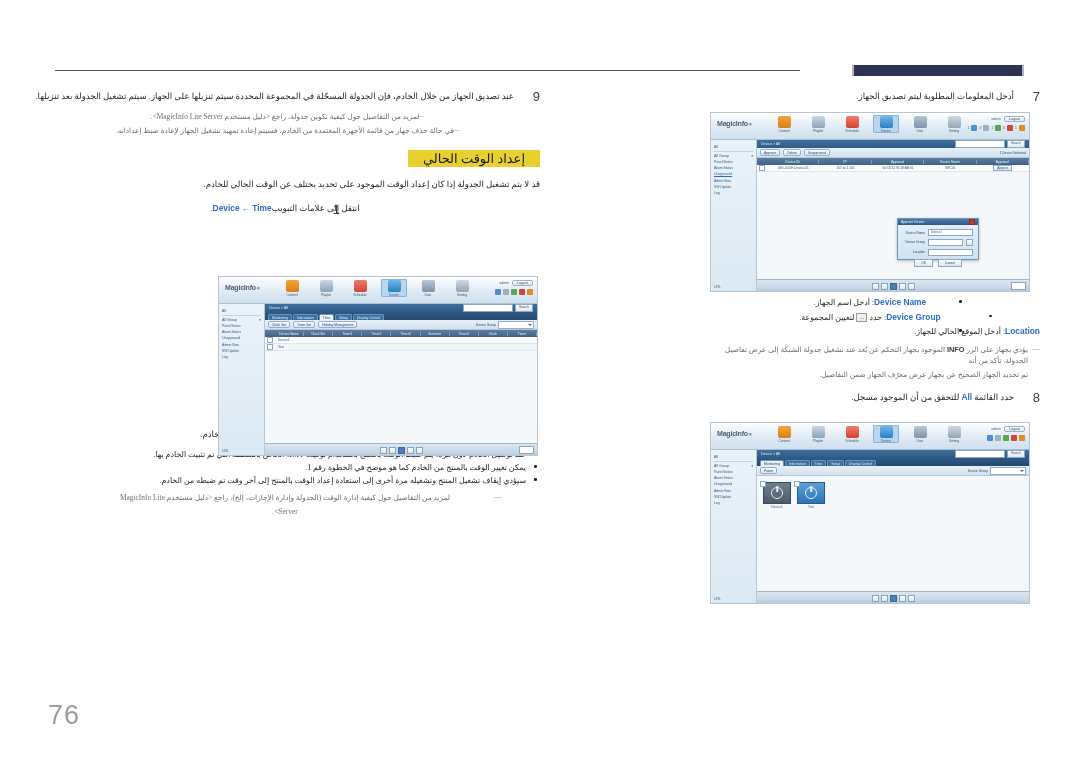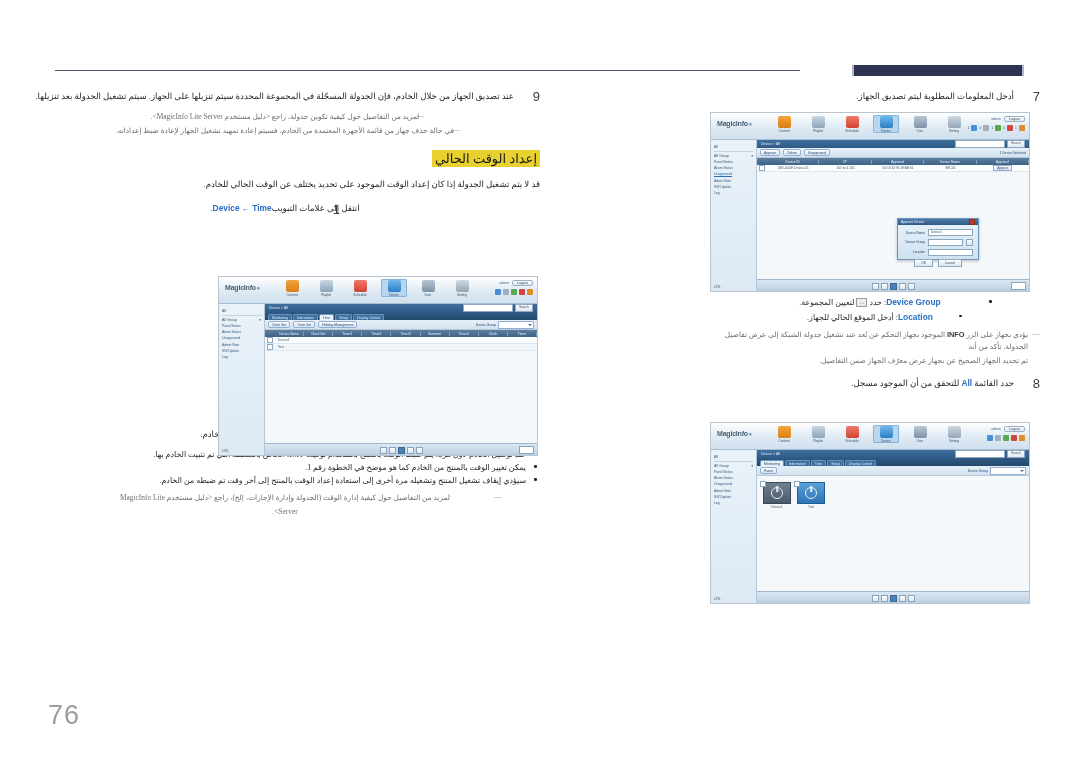--- a/index.html
+++ b/index.html
@@ -125,21 +125,21 @@
   
   .heading {
     text-align: right;
     margin: 14px 0 10px 0;
     font-size: 13px;
     line-height: 1.3;
     color: #1a1a1a;
   }
   .heading .hl {
     background: #e8d02f;
-    padding: 1px 3px;
+    padding: 1px 15px;
   }
 
   
   .blue {
     color: #2a6fc4;
     font-family: "Liberation Sans", sans-serif;
     font-weight: 700;
     font-size: 8.4px;
   }
   .bold-lat {
@@ -598,27 +598,31 @@
 
 <div class="col col-right">
 
   <div class="step">
     <span class="num">7</span>
     <span>أدخل المعلومات المطلوبة ليتم تصديق الجهاز.</span>
   </div>
 
   <div style="height:186px"></div>
 
+  <div class="bullet bullet-center" style="padding-right:0; text-align:center;">
+    <span class="dot" style="right:78px; top:5px;"></span>
+    <span class="blue">Device Name</span><span>: أدخل اسم الجهاز.</span>
+  </div>
 
   <div class="bullet bullet-center" style="padding-right:0; text-align:center;">
     <span class="dot" style="right:48px; top:5px;"></span>
     <span class="blue">Device Group</span><span>: حدد </span><span class="ellipsis-btn">...</span><span> لتعيين المجموعة.</span>
   </div>
 
-  <div class="bullet bullet-center" style="padding-right:0; text-align:center;">
+  <div class="bullet bullet-center" style="padding-right:0; text-align:right;">
     <span class="dot" style="right:78px; top:5px;"></span>
     <span class="blue">Location</span><span>: أدخل الموقع الحالي للجهاز.</span>
   </div>
 
   <div class="note" style="margin-top:5px;">
     <span class="dash">—</span>
     <span>يؤدي بجهاز على الزر </span><span class="bold-lat" style="color:#3a3a3c;">INFO</span><span> الموجود بجهاز التحكم عن بُعد عند تشغيل جدولة الشبكة إلى عرض تفاصيل الجدولة. تأكد من أنه</span>
   </div>
   <div class="note">
     <span>تم تحديد الجهاز الصحيح عن بجهاز عرض معرّف الجهاز ضمن التفاصيل.</span>

